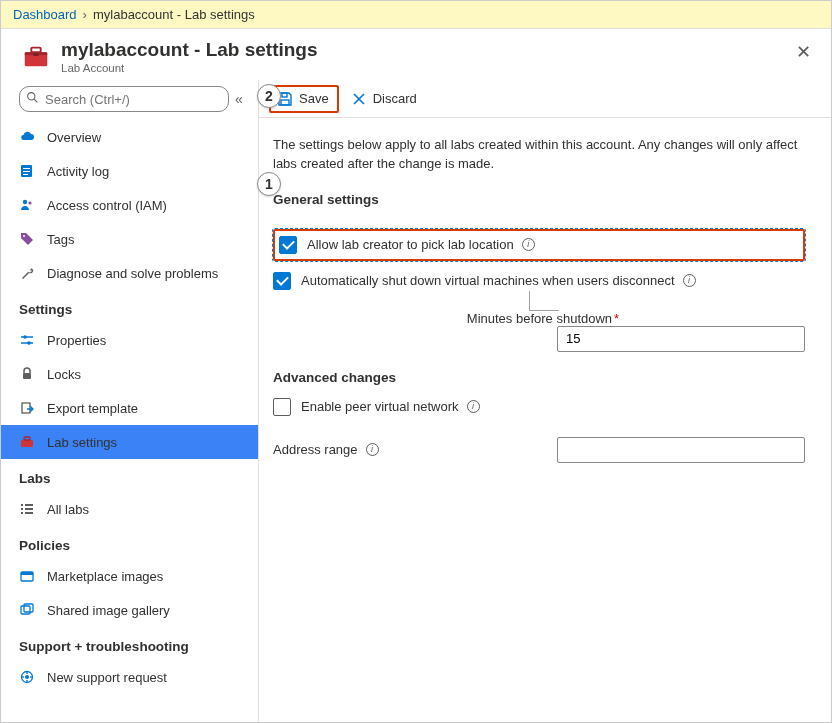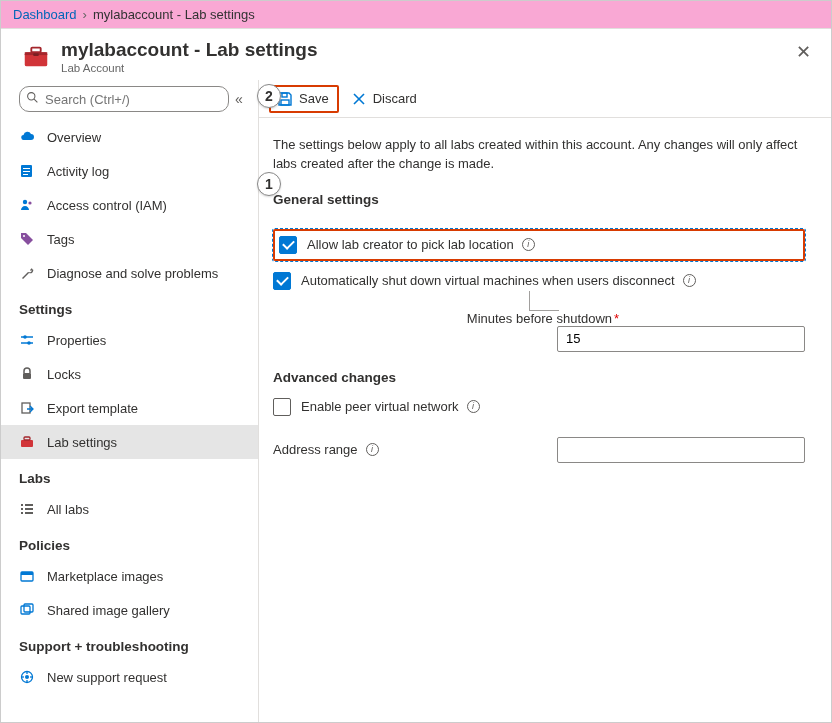--- a/index.html
+++ b/index.html
@@ -13,21 +13,21 @@
       overflow: hidden;
       border: 1px solid #ccc;
     }
     .breadcrumb {
       height: 28px;
       padding: 0 12px;
       display: flex;
       align-items: center;
       font-size: 13px;
       border-bottom: 1px solid #e1dfdd;
-      background: #f9a8d4;
+      background: #fef9c3;
     }
     .breadcrumb a { color: #0066b8; text-decoration: none; }
     .breadcrumb .chev { margin: 0 6px; color: #666; }
     .breadcrumb .cur { color: #333; }
     .blade {
       display: flex;
       flex-direction: column;
       height: calc(100% - 28px);
     }
     .blade-header {
@@ -90,21 +90,21 @@
       cursor: pointer;
     }
     .nav-item {
       display: flex;
       align-items: center;
       height: 34px;
       padding: 0 0 0 18px;
       cursor: pointer;
       font-size: 13px;
     }
-    .nav-item.selected { background: #e5e5e5; }
+    .nav-item.selected { background: #3b82f6; }
     .nav-item .icon {
       width: 16px; height: 16px;
       margin-right: 12px;
       display: flex; align-items:center; justify-content:center;
       flex-shrink: 0;
     }
     .nav-heading {
       padding: 12px 0 6px 18px;
       font-weight: 600;
       font-size: 13.5px;

